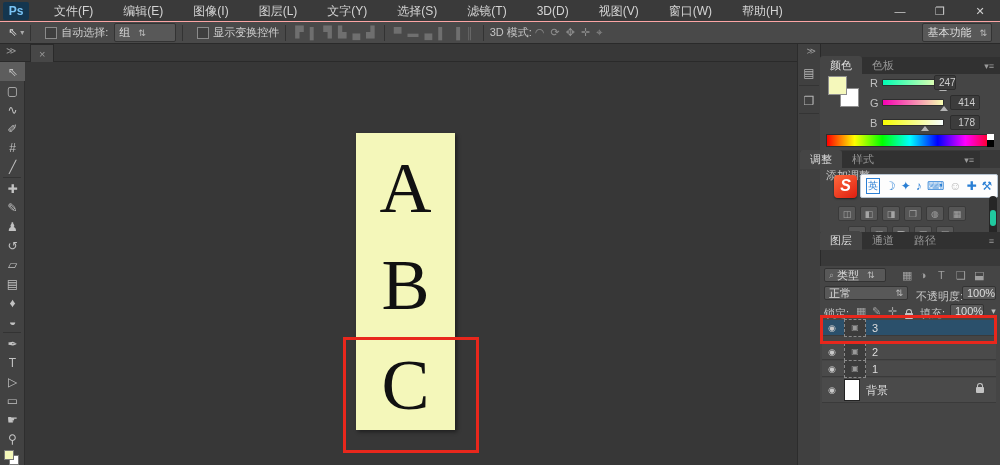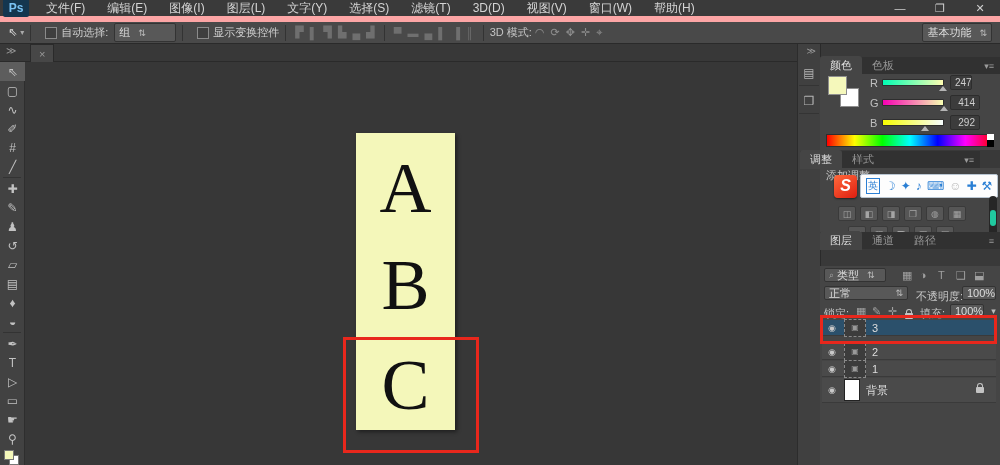--- a/index.html
+++ b/index.html
@@ -1,21 +1,21 @@
 <!DOCTYPE html>
 <html><head>
 <meta charset="utf-8">
 <style>
   html,body{margin:0;padding:0}
   body{width:1000px;height:465px;background:#383838;font-family:"Liberation Sans","DejaVu Sans",sans-serif;
        overflow:hidden;position:relative;color:#ccc;font-size:11px;-webkit-font-smoothing:antialiased}
   .p{position:absolute;box-sizing:border-box}
   
-  .menubar{left:0;top:0;width:1000px;height:22px;background:#3a3a3a;border-bottom:6px solid #fca5a5;
-           display:flex;align-items:center;gap:0}
+  .menubar{left:0;top:0;width:1000px;height:22px;background:#3a3a3a;border-bottom:1px solid #fca5a5;
+           display:flex;align-items:center;gap:8px}
   .pslogo{width:26px;height:18px;margin:0 6px 0 3px;background:#14364f;color:#79c3f4;font-weight:bold;
           font-size:12px;display:flex;align-items:center;justify-content:center;border-radius:2px}
   .menu-item{padding:0 11px;color:#d4d4d4;font-size:12px;line-height:22px;cursor:default}
   .winctl{margin-left:auto;display:flex}
   .winbtn{width:40px;text-align:center;color:#cfcfcf;font-size:11px;line-height:20px}
   .optionsbar{left:0;top:22px;width:1000px;height:22px;background:#494949;border-bottom:1px solid #2a2a2a;
               display:flex;align-items:center;font-size:11px;color:#cfcfcf}
   .sep{width:1px;height:16px;background:#333;margin:0 6px}
   .chk{width:10px;height:10px;border:1px solid #8b8b8b;background:#3f3f3f;margin:0 4px 0 8px;display:inline-block}
   .dd{background:#585858;border:1px solid #333;border-radius:2px;padding:1px 4px;display:flex;align-items:center;
@@ -239,31 +239,31 @@
   <div class="ptab">色板</div>
   <div class="pmenu">▾≡</div>
 </div>
 <div class="p pbody" style="left:820px;top:74px;width:180px;height:76px">
   <span class="p" style="left:20px;top:14px;width:19px;height:19px;background:#fff;border:1px solid #8e8e8e"></span>
   <span class="p" style="left:8px;top:2px;width:19px;height:19px;background:#f5f8bb;border:1px solid #8e8e8e"></span>
 
   <span class="p" style="left:50px;top:3px;color:#c0c0c0">R</span>
   <div class="p track" style="left:62px;top:5px;width:62px;background:linear-gradient(to right,#00fdb2,#fffdb2)"></div>
   <div class="p thumb" style="left:119px;top:12px"></div>
-  <div class="p valbox" style="left:130px;top:1px;width:22px">247</div>
+  <div class="p valbox" style="left:114px;top:1px;width:22px">247</div>
 
   <span class="p" style="left:50px;top:23px;color:#c0c0c0">G</span>
   <div class="p track" style="left:62px;top:25px;width:62px;background:linear-gradient(to right,#f700b2,#f7ffb2)"></div>
   <div class="p thumb" style="left:120px;top:32px"></div>
   <div class="p valbox" style="left:130px;top:21px;width:30px">414</div>
 
   <span class="p" style="left:50px;top:43px;color:#c0c0c0">B</span>
   <div class="p track" style="left:62px;top:45px;width:62px;background:linear-gradient(to right,#f7fd00,#f7fdff)"></div>
   <div class="p thumb" style="left:101px;top:52px"></div>
-  <div class="p valbox" style="left:130px;top:41px;width:30px">292</div>
+  <div class="p valbox" style="left:130px;top:41px;width:30px">178</div>
 
   <div class="p spectrum" style="left:6px;top:60px;width:168px;height:13px;border:1px solid #2e2e2e"></div>
   <span class="p" style="left:167px;top:60px;width:7px;height:7px;background:#fff"></span>
   <span class="p" style="left:167px;top:66px;width:7px;height:7px;background:#000"></span>
 </div>
 
 <div class="p ptabs" style="left:800px;top:151px;width:180px">
   <div class="ptab act">调整</div>
   <div class="ptab">样式</div>
   <div class="pmenu">▾≡</div>

